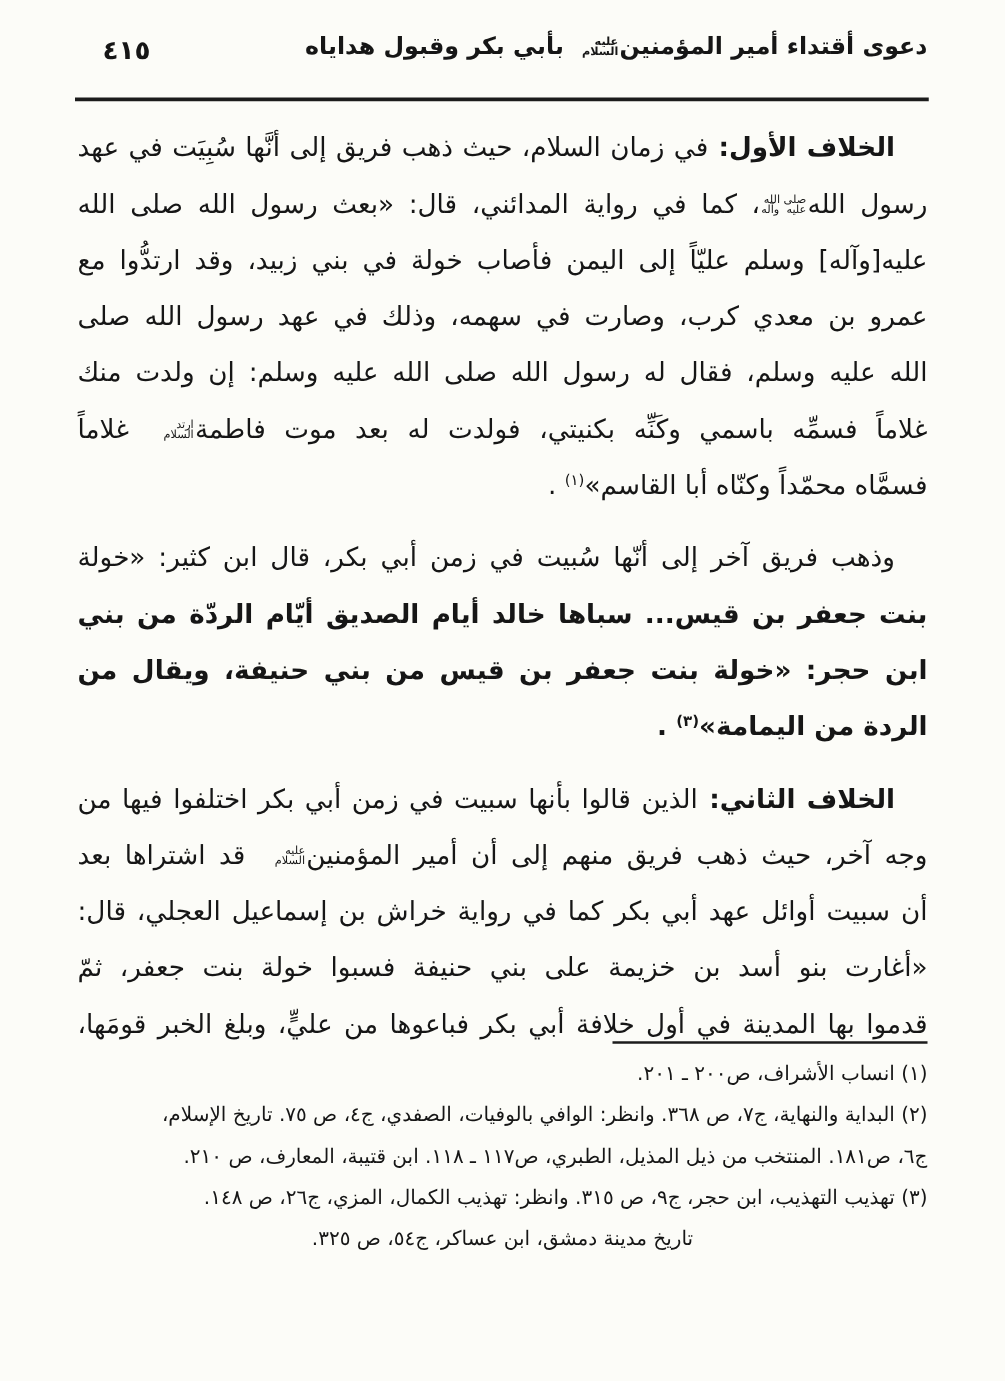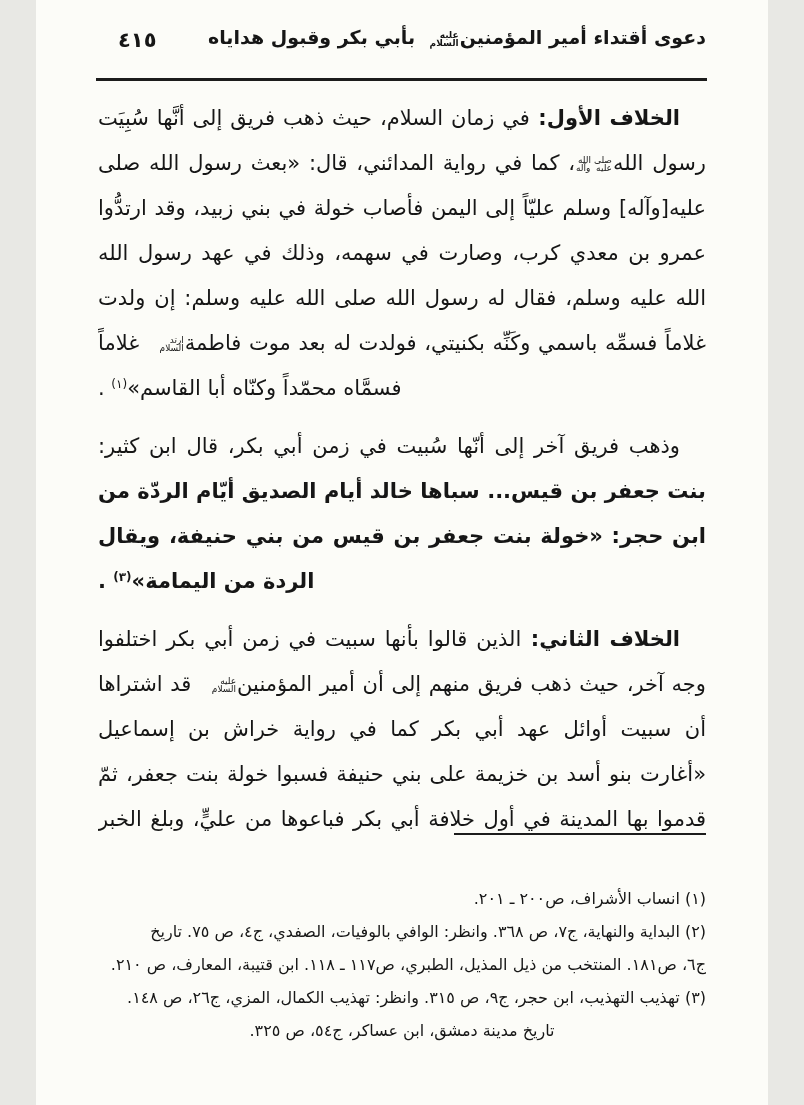--- a/index.html
+++ b/index.html
@@ -1,18 +1,18 @@
 <!DOCTYPE html>
 <html lang="ar"><head>
 <meta charset="utf-8">
 <style>
   html,body{margin:0;padding:0;background:#e8e8e4;}
   .page{
     position:relative;
-    width:732px;height:1105px;
+    width:804px;height:1105px;
     margin:0 auto;
     background:#fcfcf8;
     color:#161616;
     font-family:"DejaVu Sans", sans-serif;
     direction:rtl;
     overflow:hidden;
   }
   
   .header-zone{position:absolute;top:24px;left:62px;right:62px;height:44px;}
   .page-num{
@@ -29,38 +29,37 @@
   }
   
   .body-text{
     position:absolute;top:96px;left:62px;right:62px;
     font-size:21px;
   }
   .para{margin:0 0 13px 0;}
   .para.indent .line:first-child{text-indent:26px;}
   .line{height:45px;line-height:45px;overflow:hidden;}
   .line.justify{text-align:justify;text-align-last:justify;text-justify:inter-word;}
-  .line.last{text-align:left;}
+  .line.last{text-align:right;}
   .line.bold{font-weight:bold;}
   .lead{font-weight:bold;margin-top:48px;}
   .mark{
     display:inline-block;font-size:9px;line-height:8px;width:36px;
     text-align:right;vertical-align:middle;white-space:normal;
     margin:0 1px;
   }
   .ref{font-size:12px;line-height:0;vertical-align:7px;}
   
   .fn-sep{
     position:absolute;top:833px;right:62px;width:252px;height:2px;
     background:#1c1c1c;
   }
   .footnotes{
     position:absolute;top:842px;left:62px;right:62px;
     font-size:16px;
-    margin-top:40px;
   }
   .fline{height:33px;line-height:33px;text-align:right;overflow:hidden;}
   .fline.left{text-align:center;}
 </style>
 </head>
 <body>
 
 <div class="page">
 
   <div class="header-zone">

